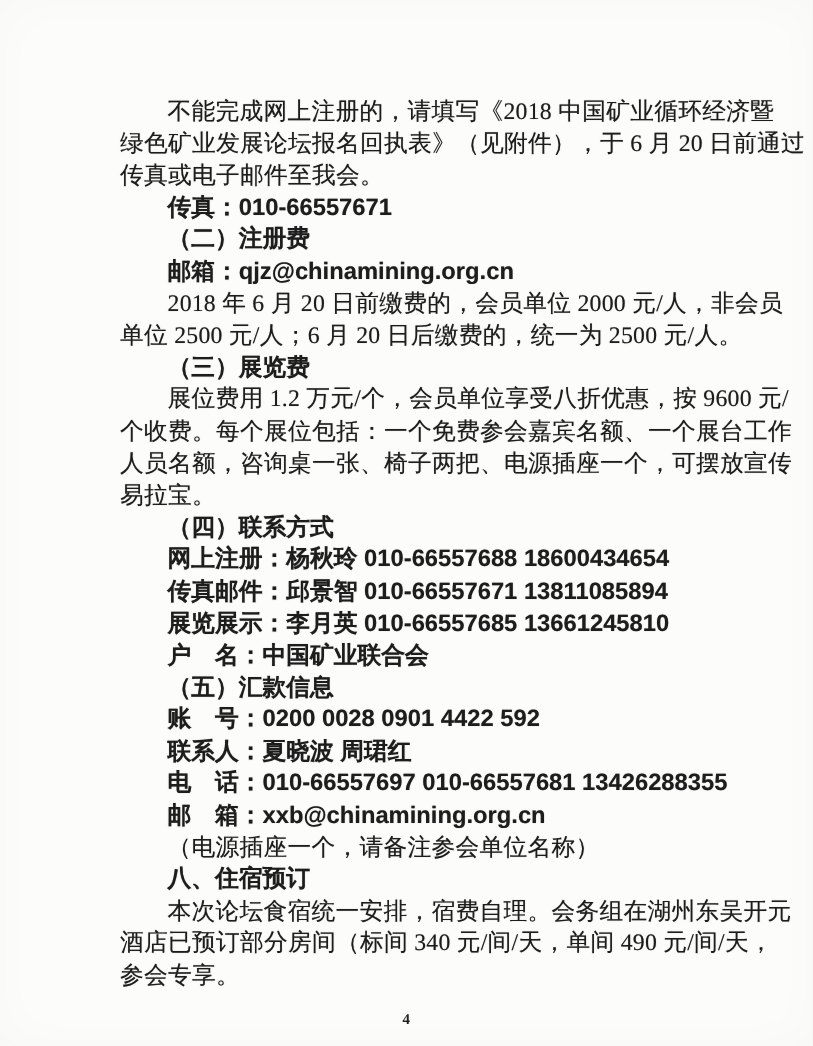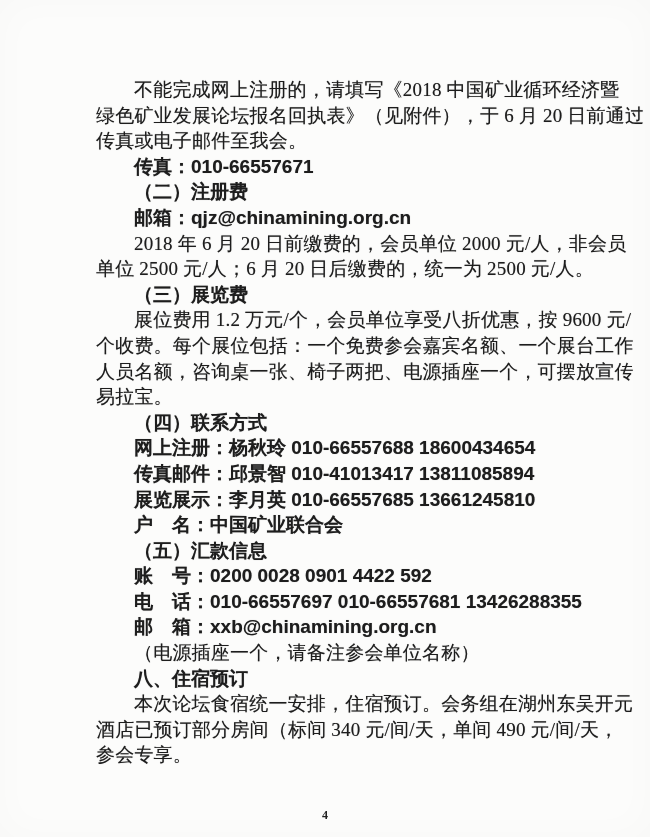--- a/index.html
+++ b/index.html
@@ -68,31 +68,32 @@
     <div class="line">单位 2500 元/人；6 月 20 日后缴费的，统一为 2500 元/人。</div>
 
     <div class="line ind b">（三）展览费</div>
     <div class="line ind">展位费用 1.2 万元/个，会员单位享受八折优惠，按 9600 元/</div>
     <div class="line">个收费。每个展位包括：一个免费参会嘉宾名额、一个展台工作</div>
     <div class="line">人员名额，咨询桌一张、椅子两把、电源插座一个，可摆放宣传</div>
     <div class="line">易拉宝。</div>
 
     <div class="line ind b">（四）联系方式</div>
     <div class="line ind b">网上注册：杨秋玲 010-66557688 18600434654</div>
-    <div class="line ind b">传真邮件：邱景智 010-41013417 13811085894</div>
+    <div class="line ind b">传真邮件：邱景智 010-66557671 13811085894</div>
     <div class="line ind b">展览展示：李月英 010-66557685 13661245810</div>
 
     <div class="line ind b">户　名：中国矿业联合会</div>
     <div class="line ind b">（五）汇款信息</div>
     <div class="line ind b">账　号：0200 0028 0901 4422 592</div>
+    <div class="line ind b">联系人：夏晓波 周珺红</div>
     <div class="line ind b">电　话：010-66557697 010-66557681 13426288355</div>
     <div class="line ind b">邮　箱：xxb@chinamining.org.cn</div>
     <div class="line ind">（电源插座一个，请备注参会单位名称）</div>
 
     <div class="line ind b">八、住宿预订</div>
-    <div class="line ind">本次论坛食宿统一安排，住宿预订。会务组在湖州东吴开元</div>
+    <div class="line ind">本次论坛食宿统一安排，宿费自理。会务组在湖州东吴开元</div>
     <div class="line">酒店已预订部分房间（标间 340 元/间/天，单间 490 元/间/天，</div>
     <div class="line">参会专享。</div>
 
   </div>
 
   <div class="footer">4</div>
 </div>
 
 </body></html>

